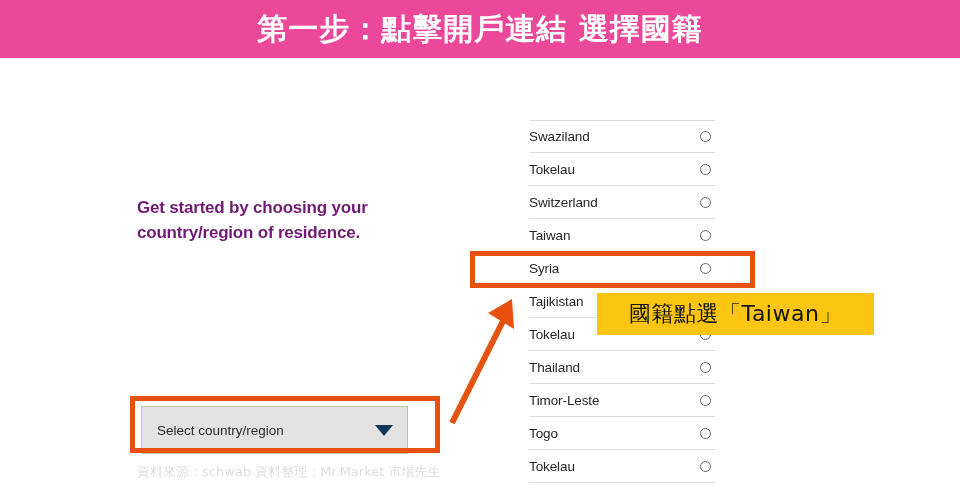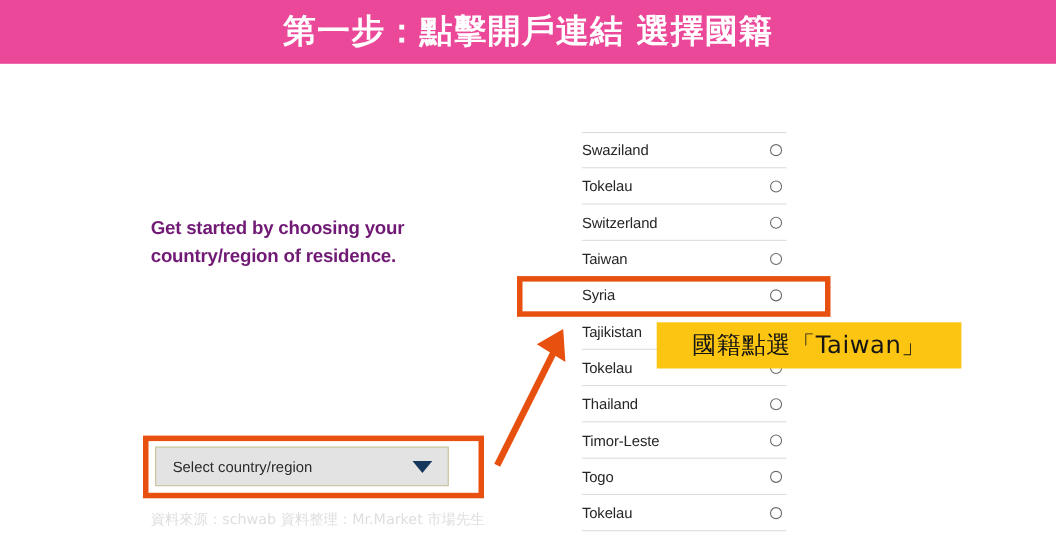--- a/index.html
+++ b/index.html
@@ -59,21 +59,21 @@
     margin: 0;
     letter-spacing: -0.1px;
   }
 
   
   #country-select {
     position: absolute;
     left: 141px;
     top: 406px;
     width: 267px;
-    height: 36px;
+    height: 48px;
     background: #e3e3e3;
     border: 1px solid #c9c49a;
     box-sizing: border-box;
     display: flex;
     align-items: center;
     padding: 0 10px 0 15px;
     justify-content: space-between;
   }
   #country-select-label {
     font-size: 13.5px;

